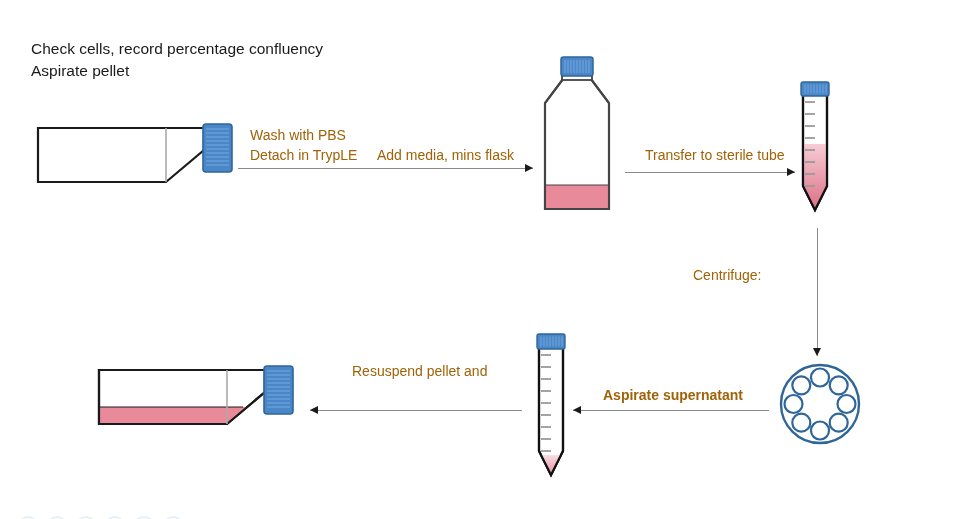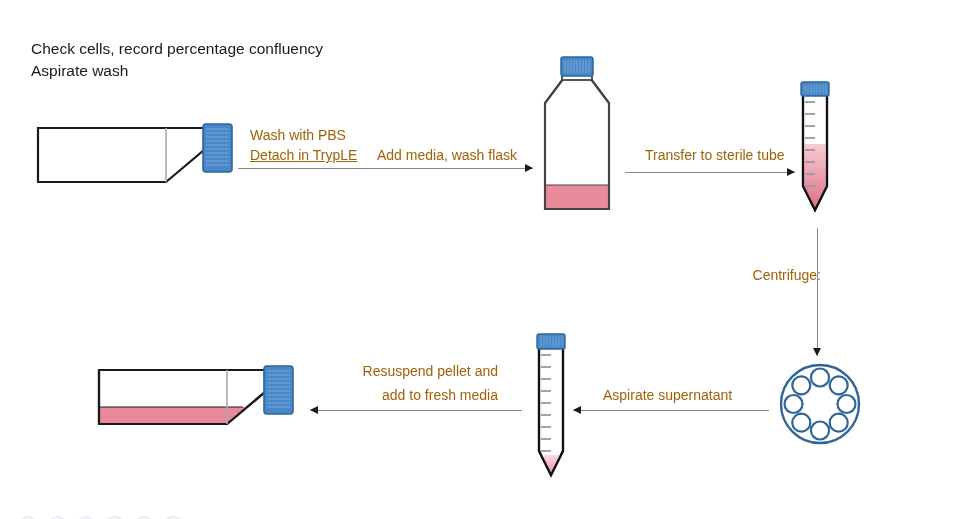--- a/index.html
+++ b/index.html
@@ -28,21 +28,21 @@
     color: #1a1a1a;
     white-space: nowrap;
     text-align: right;
   }
   .step-label {
     font-size: 14px;
     line-height: 20px;
     color: #a16207;
     white-space: nowrap;
   }
-  .step-label.center { text-align: right; }
+  .step-label.center { text-align: left; }
 
   
   .arrow-h {
     height: 9px;
   }
   .arrow-h .shaft {
     position: absolute;
     left: 0; right: 0;
     top: 4px;
     height: 1px;
@@ -83,21 +83,21 @@
 
   
   svg { display: block; overflow: visible; }
 </style>
 </head>
 <body>
 
 <div id="canvas">
 
   <div class="abs hdr-line" style="left:31px; top:38px;">Check cells, record percentage confluency</div>
-  <div class="abs hdr-line" style="left:31px; top:60px;">Aspirate wash</div>
+  <div class="abs hdr-line" style="left:31px; top:60px;">Aspirate pellet</div>
 
   <div class="abs" style="left:36px; top:120px;">
     <svg width="200" height="70" viewBox="0 0 200 70">
 
       <path d="M2,8 L168,8 L168,8 L196,8 M2,8 L2,62 L130,62 L168,30" fill="#ffffff" stroke="none"></path>
       <path d="M2,8 L168,8 L168,30 L130,62 L2,62 Z" fill="#ffffff" stroke="#1a1a1a" stroke-width="2.2" stroke-linejoin="miter"></path>
 
       <line x1="130" y1="8" x2="130" y2="62" stroke="#aaaaaa" stroke-width="1.6"></line>
     </svg>
 
@@ -114,23 +114,23 @@
           <line x1="4" y1="30" x2="27" y2="30"></line>
           <line x1="4" y1="34" x2="27" y2="34"></line>
           <line x1="4" y1="38" x2="27" y2="38"></line>
           <line x1="4" y1="42" x2="27" y2="42"></line>
         </g>
       </svg>
     </div>
   </div>
 
   <div class="abs step-label" style="left:250px; top:125px;">Wash with PBS</div>
-  <div class="abs step-label" style="left:250px; top:145px;text-decoration:underline;">Detach in TrypLE</div>
-
-  <div class="abs step-label" style="left:377px; top:145px;">Add media, wash flask</div>
+  <div class="abs step-label" style="left:250px; top:145px;">Detach in TrypLE</div>
+
+  <div class="abs step-label" style="left:377px; top:145px;">Add media, mins flask</div>
 
   <div class="abs arrow-h" style="left:238px; top:164px; width:295px;">
     <div class="shaft"></div>
       <div class="head-r"></div>
   </div>
 
   <div class="abs" style="left:527px; top:57px;">
     <svg width="100" height="156" viewBox="0 0 100 156">
       <defs>
         <clipPath id="upflaskClip">
@@ -239,21 +239,21 @@
         <circle cx="68.5" cy="42" r="9"></circle>
         <circle cx="60.7" cy="60.7" r="9"></circle>
         <circle cx="42" cy="68.5" r="9"></circle>
         <circle cx="23.3" cy="60.7" r="9"></circle>
         <circle cx="15.5" cy="42" r="9"></circle>
         <circle cx="23.3" cy="23.3" r="9"></circle>
       </g>
     </svg>
   </div>
 
-  <div class="abs step-label" style="left:603px; top:385px;">Aspirate supernatant</div>
+  <div class="abs step-label" style="left:603px; top:385px;font-weight:bold;">Aspirate supernatant</div>
   <div class="abs arrow-h" style="left:573px; top:406px; width:196px;">
     <div class="shaft"></div>
       <div class="head-l"></div>
   </div>
 
   <div class="abs" style="left:528px; top:335px;">
     <svg width="46" height="148" viewBox="0 0 46 148">
       <defs>
         <linearGradient id="pelletGrad" x1="0" y1="0" x2="0" y2="1">
           <stop offset="0%" stop-color="#f9dde3"></stop>
@@ -293,21 +293,20 @@
           <line x1="17" y1="3.5" x2="17" y2="13.5"></line>
           <line x1="20" y1="3.5" x2="20" y2="13.5"></line>
           <line x1="23" y1="3.5" x2="23" y2="13.5"></line>
           <line x1="26" y1="3.5" x2="26" y2="13.5"></line>
         </g>
       </svg>
     </div>
   </div>
 
   <div class="abs step-label center" style="left:352px; top:361px; width:146px;">Resuspend pellet and</div>
-  <div class="abs step-label center" style="left:352px; top:385px; width:146px;">add to fresh media</div>
   <div class="abs arrow-h" style="left:310px; top:406px; width:212px;">
     <div class="shaft"></div>
       <div class="head-l"></div>
   </div>
 
   <div class="abs" style="left:97px; top:362px;">
     <svg width="200" height="72" viewBox="0 0 200 72">
       <defs>
         <clipPath id="flask3Clip">
           <path d="M2,8 L168,8 L168,30 L130,62 L2,62 Z"></path>

